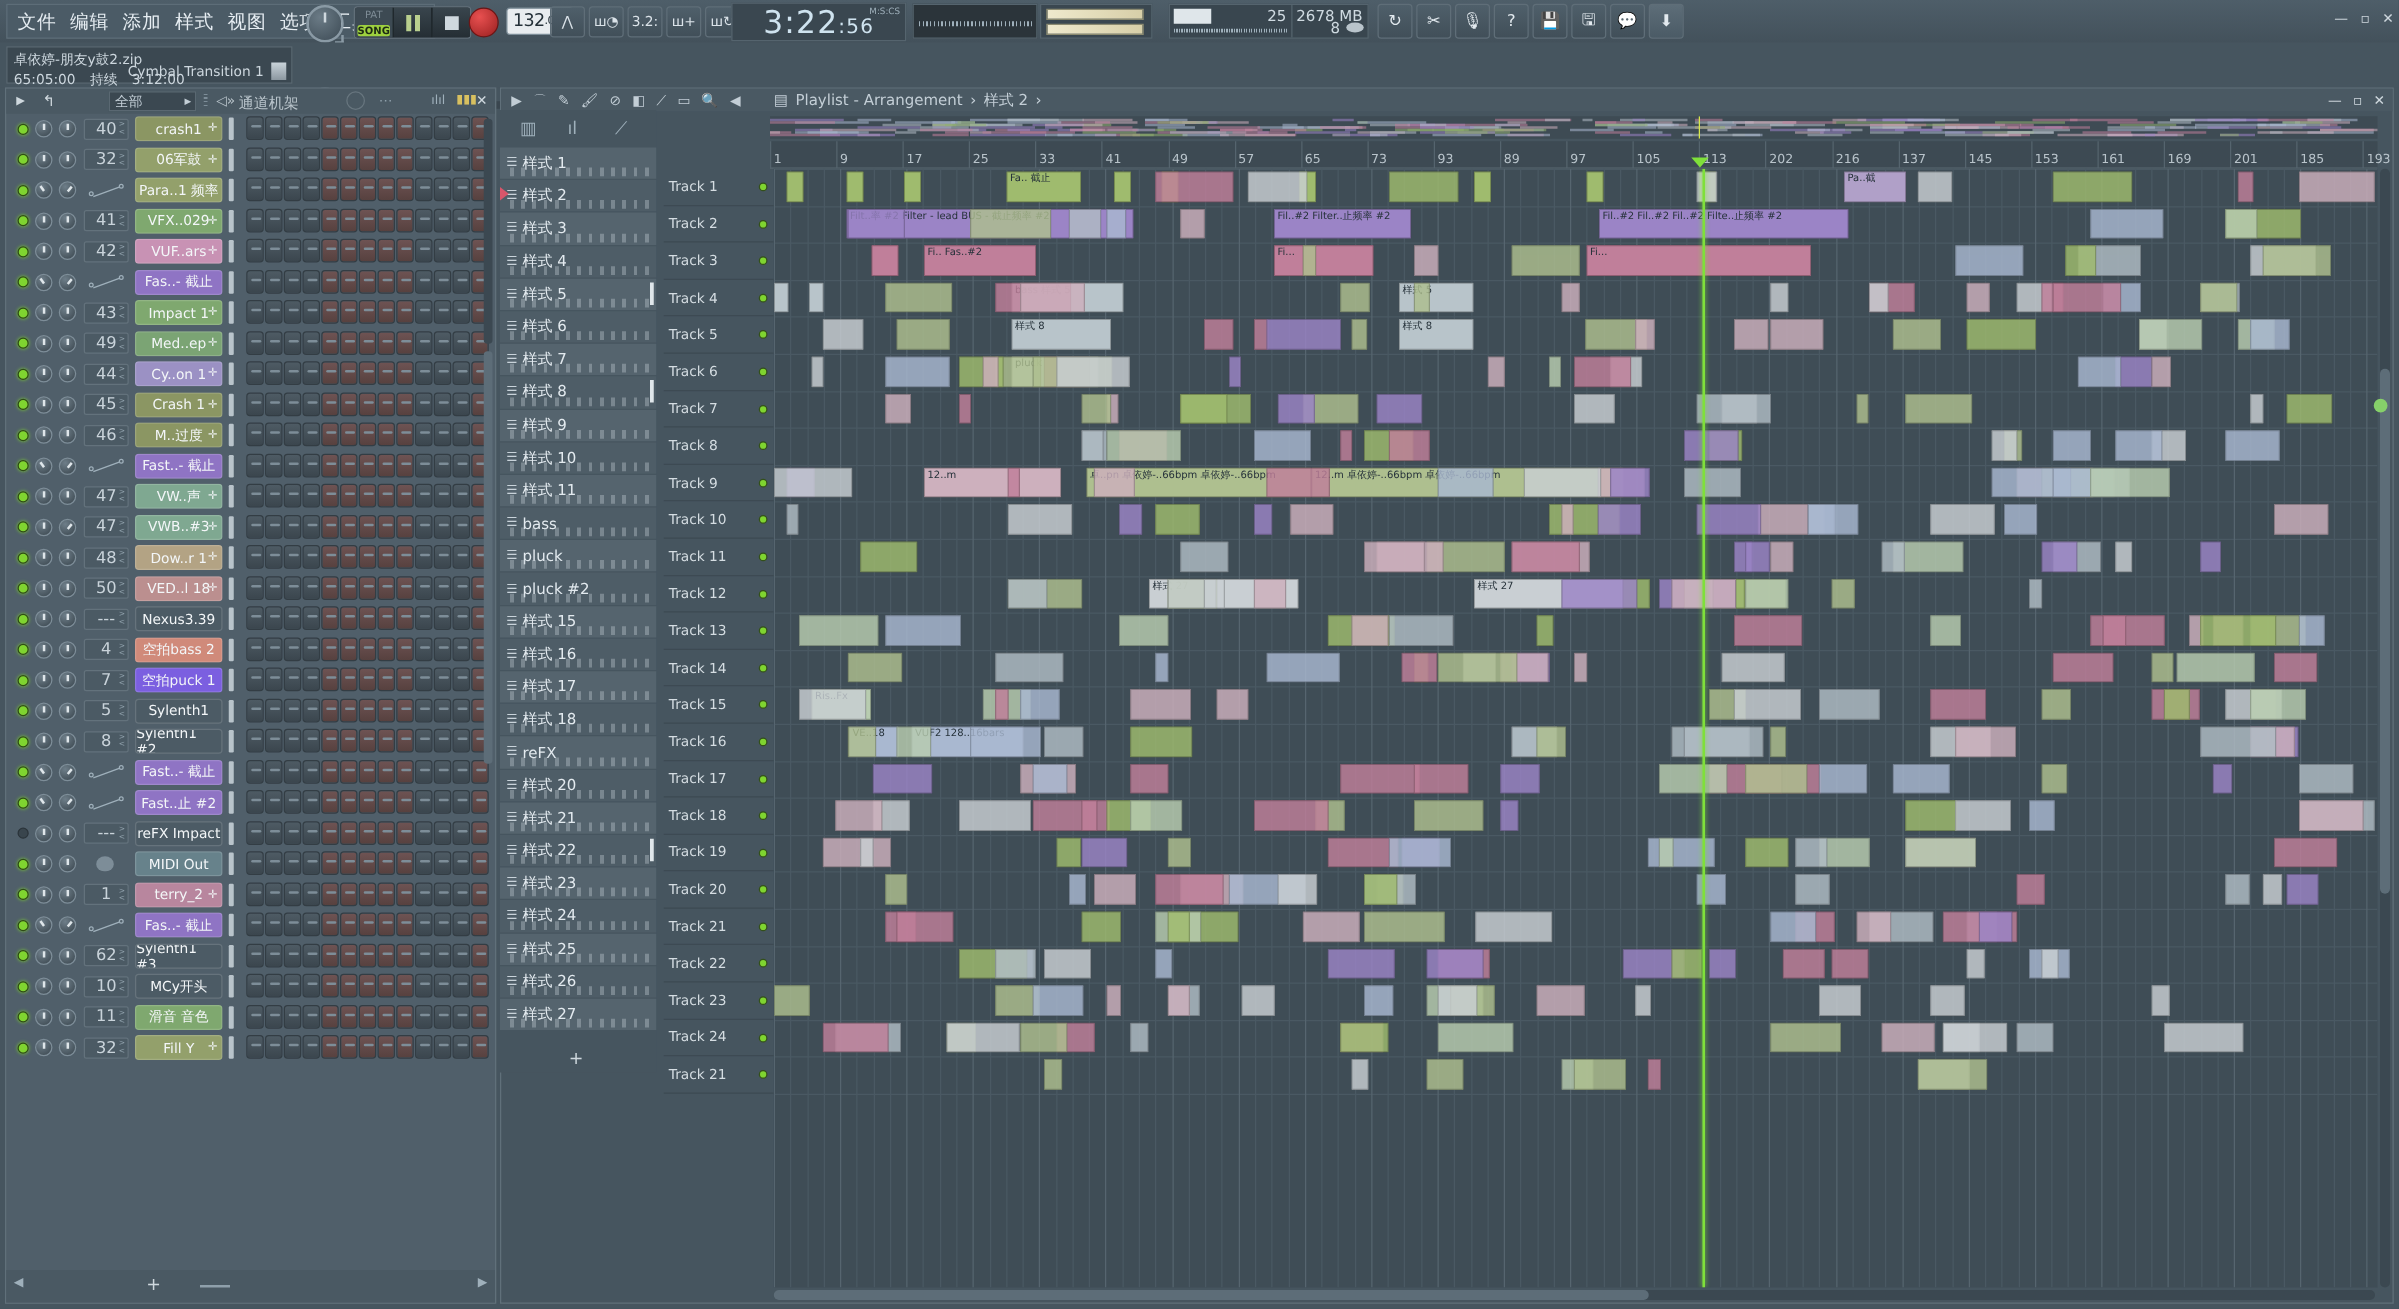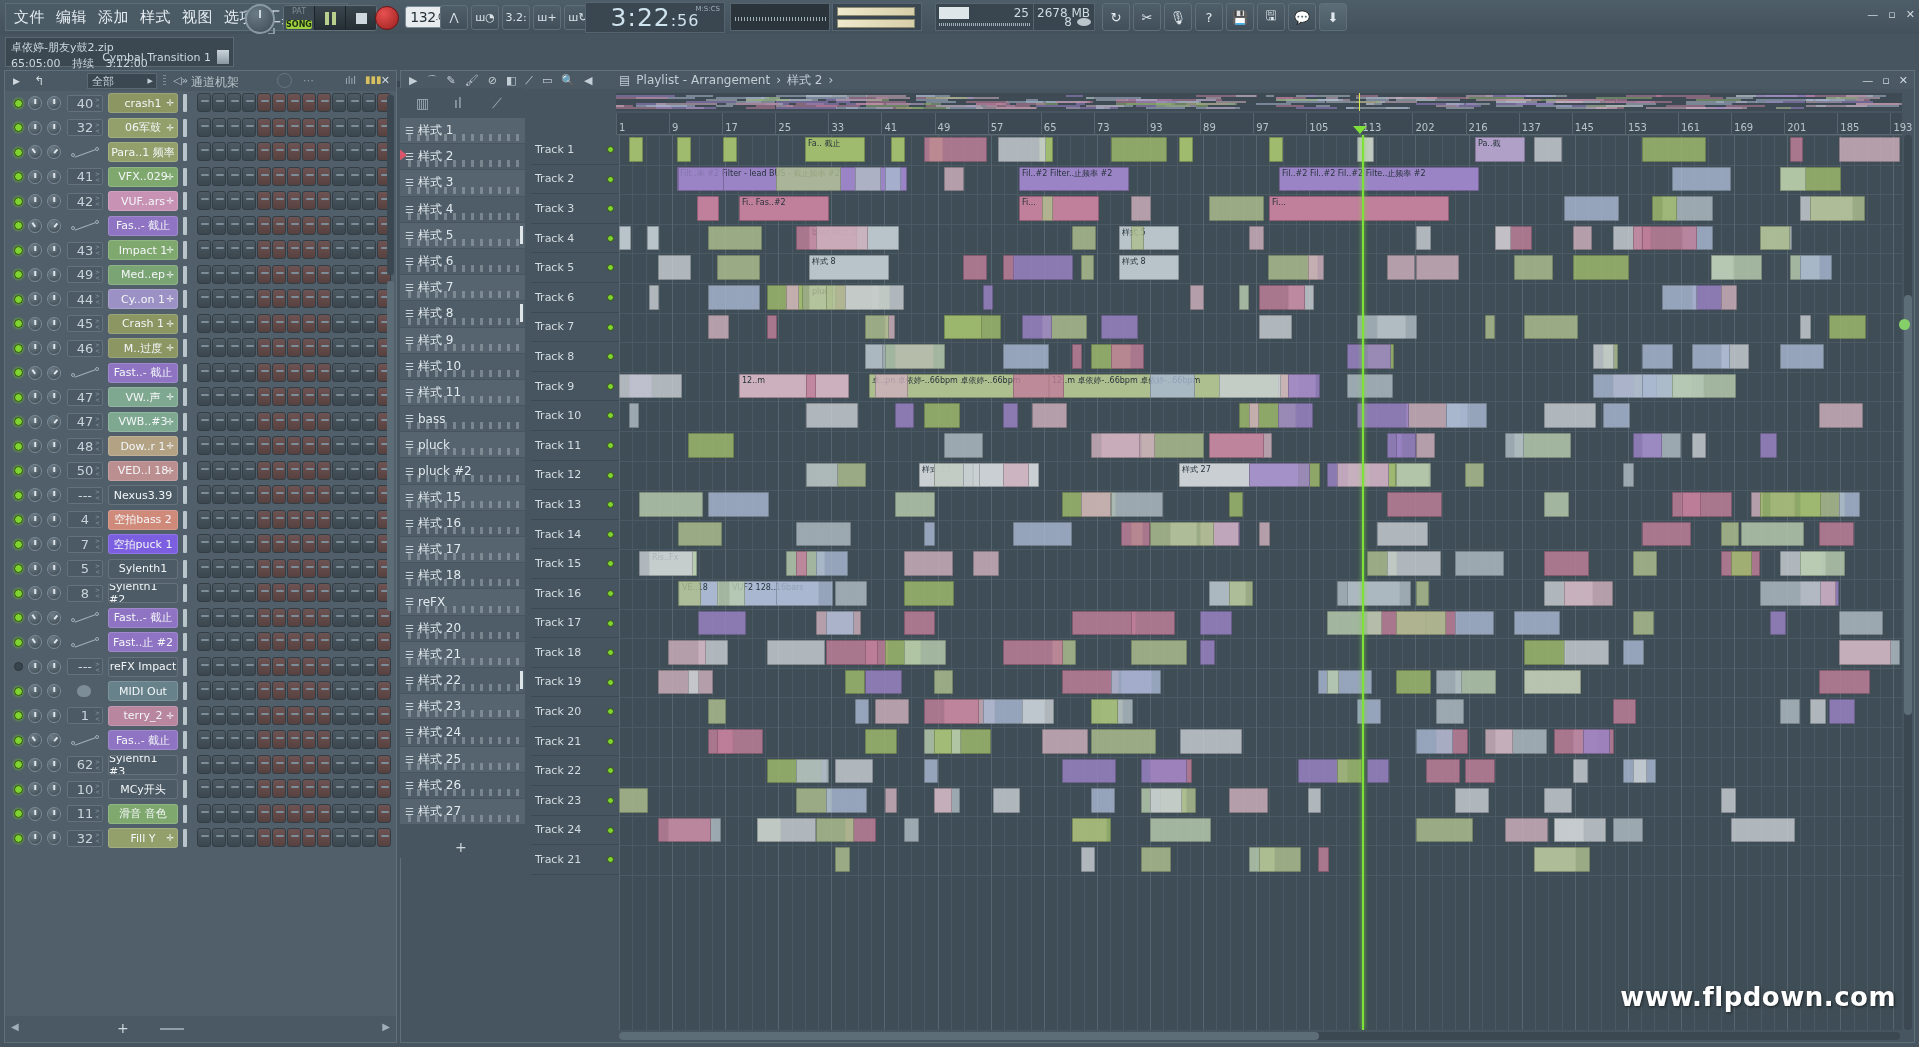--- a/index.html
+++ b/index.html
@@ -2283,21 +2283,20 @@
         <div class="playhead" style="left: 743.388px;"></div>
       </div>
 
     <div class="plscroll">
         <div class="th"></div>
       </div>
     <div class="plhscroll">
         <div class="th"></div>
       </div>
     <div class="sideknob"></div>
-    <div class="watermark">www.flpdown.com</div>
   </div>
 
   <div class="ppwin">
     <div class="pphdr">
       <span class="ic" style="left:16px">▥</span>
       <span class="ic" style="left:54px">ıl</span>
       <span class="ic" style="left:92px">⟋</span>
     </div>
     <div id="pp-list">
         <div class="pprow">

